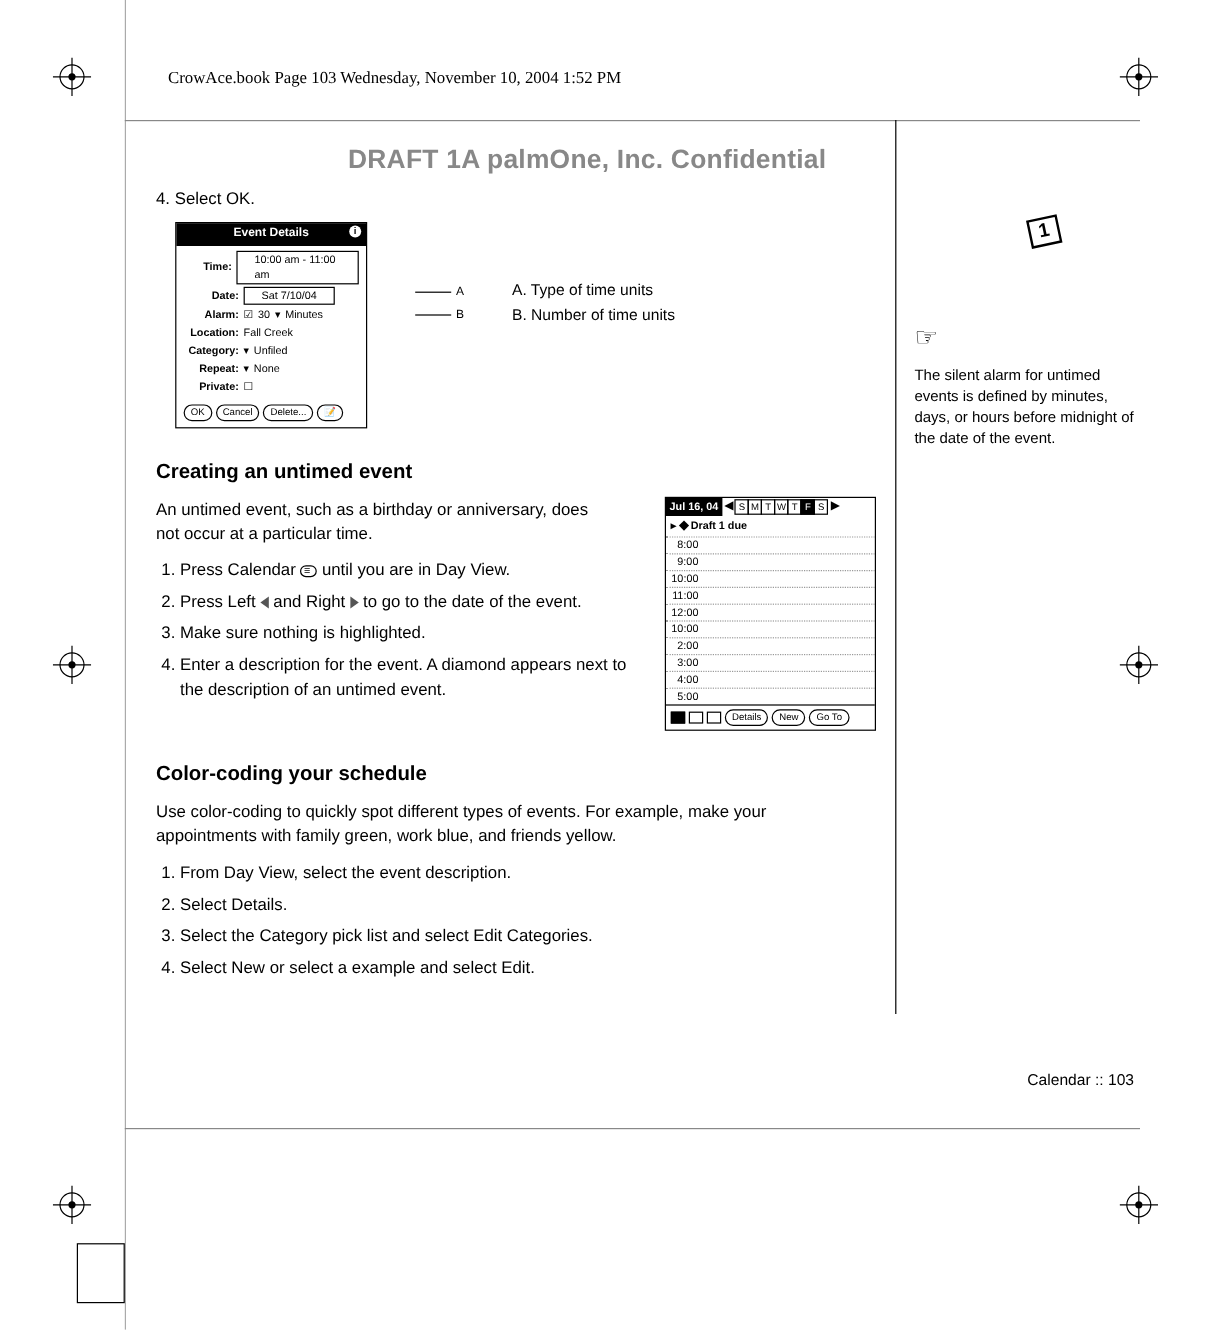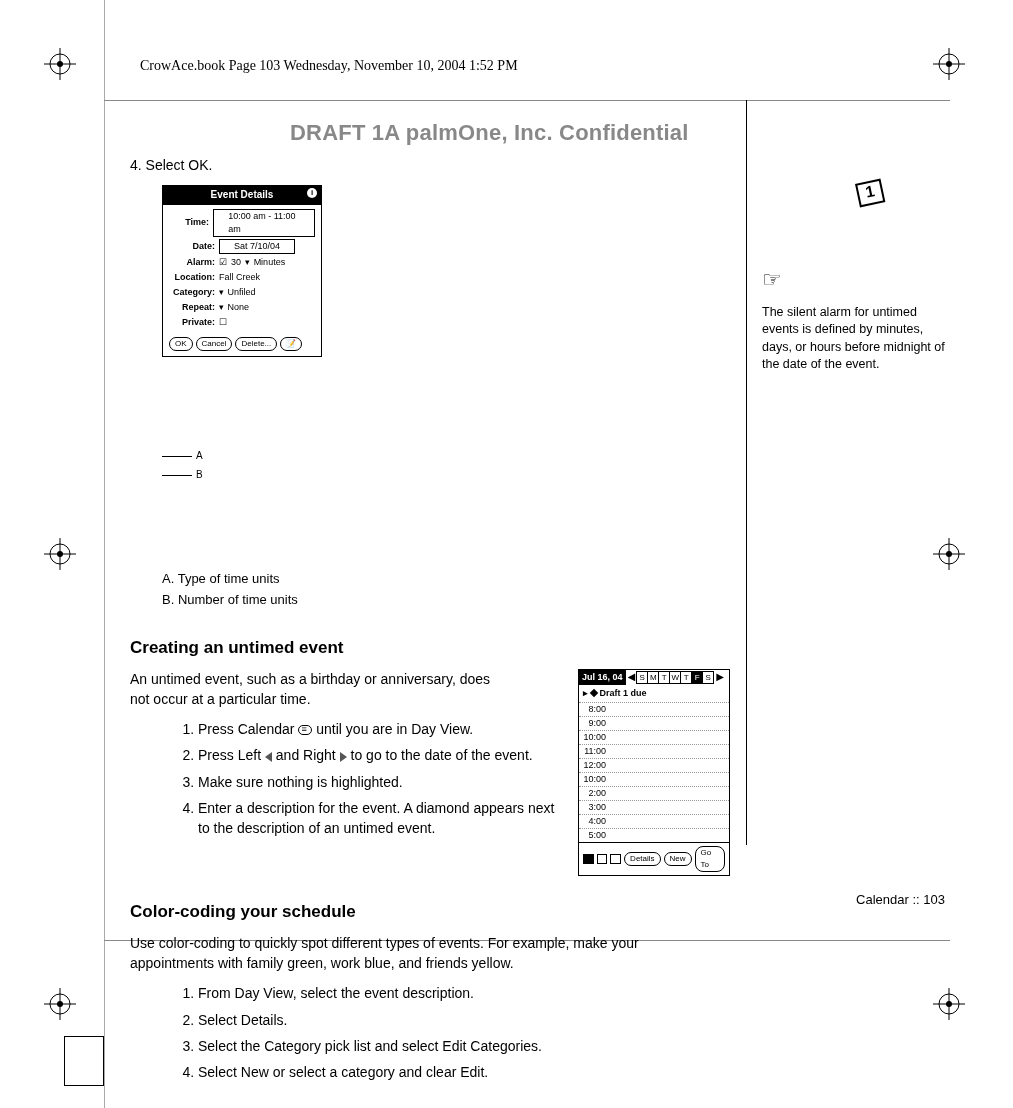--- a/index.html
+++ b/index.html
@@ -27,38 +27,38 @@
   .hrule-top { position: absolute; top: 100px; left: 104px; right: 63px; height: 1px; background: #888; }
   .hrule-bottom { position: absolute; top: 940px; left: 104px; right: 63px; height: 1px; background: #888; }
   .vert-divider { position: absolute; top: 100px; left: 746px; width: 1px; height: 745px; background: #000; }
   .page-header { position: absolute; top: 58px; left: 140px; font-size: 14px; font-family: "Times New Roman", serif; color: #000; }
   .watermark { position: absolute; top: 120px; left: 290px; font-size: 22px; color: #888; font-family: Arial, sans-serif; letter-spacing: .2px; font-weight: bold; }
   .main-col { position: absolute; top: 155px; left: 130px; width: 600px; font-size: 14px; line-height: 1.45; }
   .step-line { margin: 0 0 6px 0; }
   .sub-head { font-size: 17px; color: #000; font-family: Arial, sans-serif; margin: 24px 0 8px 0; }
   .para { margin: 0 0 10px 0; max-width: 560px; }
   ol.steps { margin: 6px 0 0 0; padding-left: 20px; }
-  ol.steps li { margin-bottom: 6px; max-width: 540px; margin-left: 48px; }
-  .ev-block { margin: 10px 0 10px 32px; display:flex; gap:40px; align-items: flex-start; flex-direction: column; }
+  ol.steps li { margin-bottom: 6px; max-width: 540px; }
+  .ev-block { margin: 10px 0 10px 16px; display:flex; gap:40px; align-items: flex-start; }
   .ev-dialog { width: 160px; border: 1px solid #000; font-size: 10px; background:#fff; }
   .ev-title { background:#000; color:#fff; text-align:center; font-weight:bold; padding:2px 0; font-size:10px; position:relative; }
   .ev-title .info { position:absolute; right:4px; top:2px; width:10px; height:10px; border-radius:50%; background:#fff; color:#000; font-size:8px; line-height:10px; text-align:center; }
   .ev-body { padding:4px 6px 2px 6px; }
   .ev-row { display:flex; align-items:center; gap:4px; margin-bottom:2px; font-size:9px; }
   .ev-label { font-weight:bold; width:46px; text-align:right; }
   .ev-val-box { border:1px solid #000; padding:0 14px; font-size:9px; }
   .ev-foot { display:flex; gap:3px; padding:4px 6px 5px 6px; }
   .pill-btn { border:1px solid #000; border-radius:8px; padding:0 5px; font-size:8px; line-height:12px; }
   .ev-callouts { font-size:10px; display:flex; flex-direction:column; gap:4px; margin-top:52px; }
   .ev-callouts .line { height:1px; width:30px; background:#000; display:inline-block; vertical-align:middle; margin-right:4px; }
   .key-list { font-size:13px; margin-top: 48px; }
   .key-list div { margin-bottom:2px; }
   .untimed-wrap { display:flex; gap:20px; align-items:flex-start; }
   .untimed-text { flex:1; }
-  .day-view { width:152px; border:1px solid #000; font-size:9px; background:#fff; }
+  .day-view { width:176px; border:1px solid #000; font-size:9px; background:#fff; }
   .dv-head { display:flex; align-items:center; }
   .dv-date { background:#000; color:#fff; font-weight:bold; padding:1px 3px; font-size:9px; }
   .dv-arrow { padding:0 2px; font-size:10px; }
   .dv-days { display:flex; }
   .dv-day { border:1px solid #000; width:12px; text-align:center; font-size:8px; line-height:11px; margin-left:-1px; }
   .dv-row1 { padding:2px 4px; display:flex; align-items:center; gap:3px; font-weight:bold; }
   .dv-diamond { width:6px; height:6px; background:#000; transform:rotate(45deg); display:inline-block; }
   .dv-slot { display:flex; border-top:1px dotted #999; padding:0 4px; font-size:9px; }
   .dv-time { width:26px; text-align:right; padding-right:3px; }
   .dv-foot { display:flex; gap:3px; padding:3px 4px; border-top:1px solid #000; align-items:center; }
@@ -256,21 +256,21 @@
       </div>
     </div>
   </div>
 
   <h3 class="sub-head">Color-coding your schedule</h3>
   <p class="para">Use color-coding to quickly spot different types of events. For example, make your appointments with family green, work blue, and friends yellow.</p>
   <ol class="steps">
     <li>From Day View, select the event description.</li>
     <li>Select Details.</li>
     <li>Select the Category pick list and select Edit Categories.</li>
-    <li>Select New or select a category and clear Edit.</li>
+    <li>Select New or select a example and select Edit.</li>
   </ol>
 </div>
 
 <div class="side-col">
   <div class="side-icon">
     <svg width="44" height="44" viewBox="0 0 44 44">
         <rect x="10" y="12" width="24" height="22" fill="#fff" stroke="#000" stroke-width="2" transform="rotate(-12 22 22)"></rect>
         <text x="22" y="27" font-size="16" font-weight="bold" text-anchor="middle" transform="rotate(-12 22 22)">1</text>
       </svg>
   </div>

